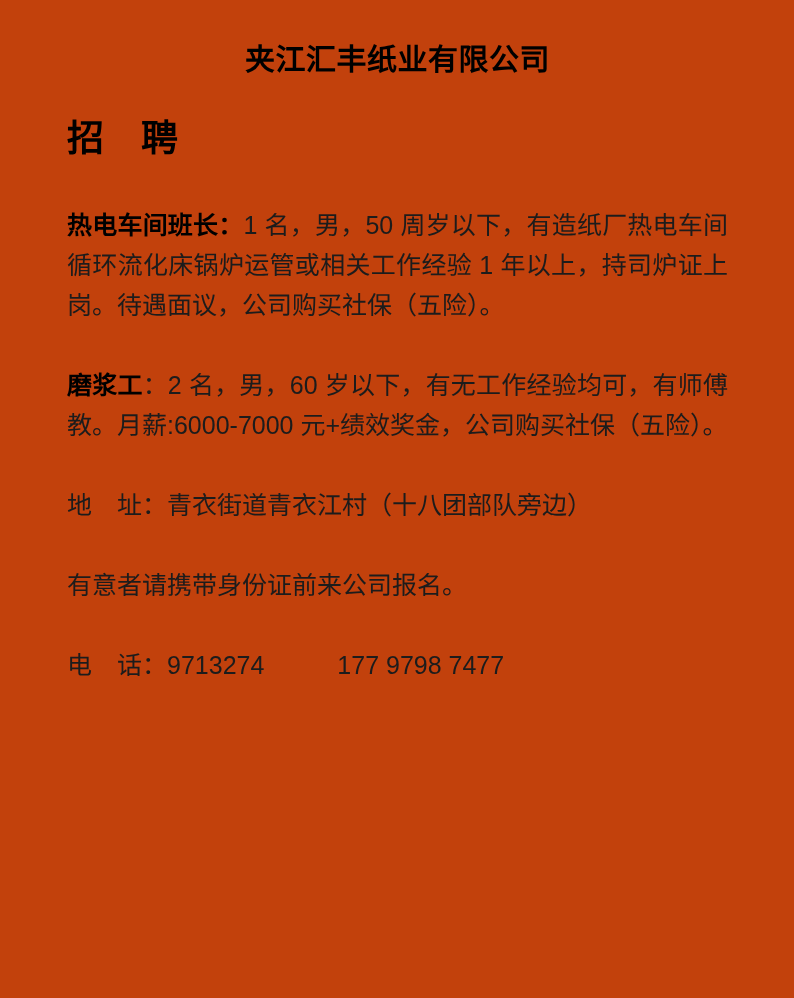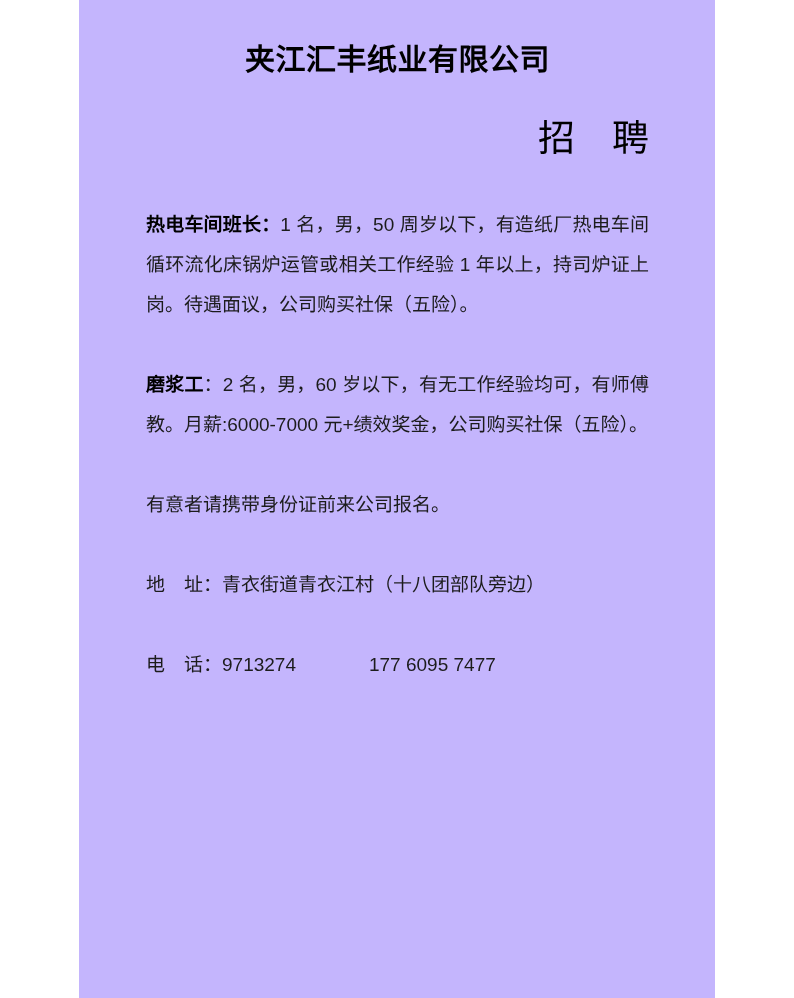--- a/index.html
+++ b/index.html
@@ -2,50 +2,50 @@
 <html lang="zh-CN"><head>
 <meta charset="utf-8">
 <style>
   html, body {
     margin: 0;
     padding: 0;
     background: #ffffff;
   }
   .page {
     position: relative;
-    width: 636px;
+    width: 794px;
     height: 998px;
     margin: 0 auto;
-    background: #c4b5fd;
+    background: #c2410c;
     overflow: hidden;
     box-sizing: border-box;
     padding: 0 66px 0 67px;
     font-family: "Liberation Sans", "DejaVu Sans", sans-serif;
     color: #1c1c1c;
   }
   .company-name {
     margin: 42px 0 0 0;
     font-size: 30px;
     line-height: 36px;
     font-weight: 700;
     text-align: center;
     color: #000000;
     letter-spacing: 0.5px;
   }
   .notice-title {
     margin: 39px 0 44px 0;
     font-size: 37px;
     line-height: 44px;
-    font-weight: 400;
-    text-align: right;
+    font-weight: 700;
+    text-align: left;
     color: #000000;
   }
   .para {
     margin: 0 0 40px 0;
-    font-size: 19px;
+    font-size: 25px;
     line-height: 40px;
     text-align: justify;
   }
   .para.plain {
     text-align: left;
   }
   .job-title {
     font-weight: 700;
     color: #000000;
   }
@@ -61,19 +61,19 @@
   <h1 class="company-name">夹江汇丰纸业有限公司</h1>
 
   <h2 class="notice-title">招　聘</h2>
 
   <p class="para"><span class="job-title">热电车间班长：</span><span>1 名，男，50 周岁以下，有造纸厂热电车间循环流化床锅炉运管或相关工作经验 1 年以上，持司炉证上岗。待遇面议，公司购买社保（五险）。</span></p>
 
 
 
   <p class="para"><span class="job-title">磨浆工</span><span>：2 名，男，60 岁以下，有无工作经验均可，有师傅教。月薪:6000-7000 元+绩效奖金，公司购买社保（五险）。</span></p>
 
+  <p class="para plain"><span>地　址：</span><span>青衣街道青衣江村（十八团部队旁边）</span></p>
+
   <p class="para plain">有意者请携带身份证前来公司报名。</p>
 
-  <p class="para plain"><span>地　址：</span><span>青衣街道青衣江村（十八团部队旁边）</span></p>
-
-  <p class="para plain"><span>电　话：</span><span>9713274</span><span class="phone-2">177 6095 7477</span></p>
+  <p class="para plain"><span>电　话：</span><span>9713274</span><span class="phone-2">177 9798 7477</span></p>
 
 </div>
 
 </body></html>

